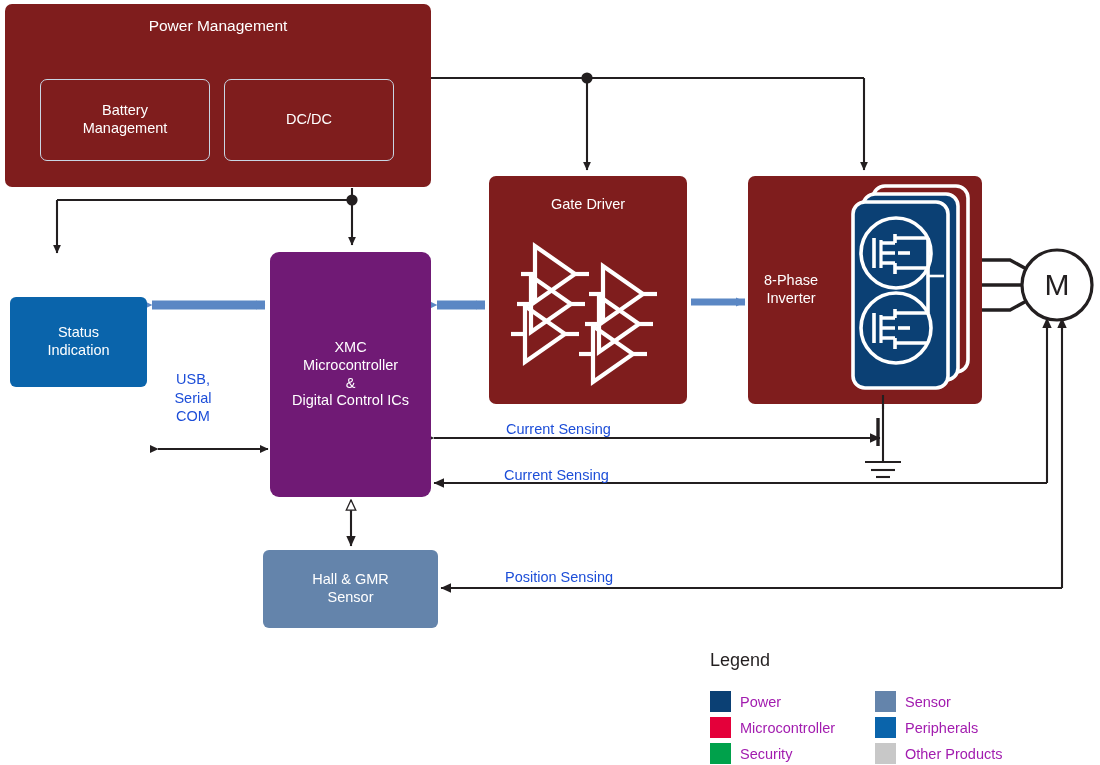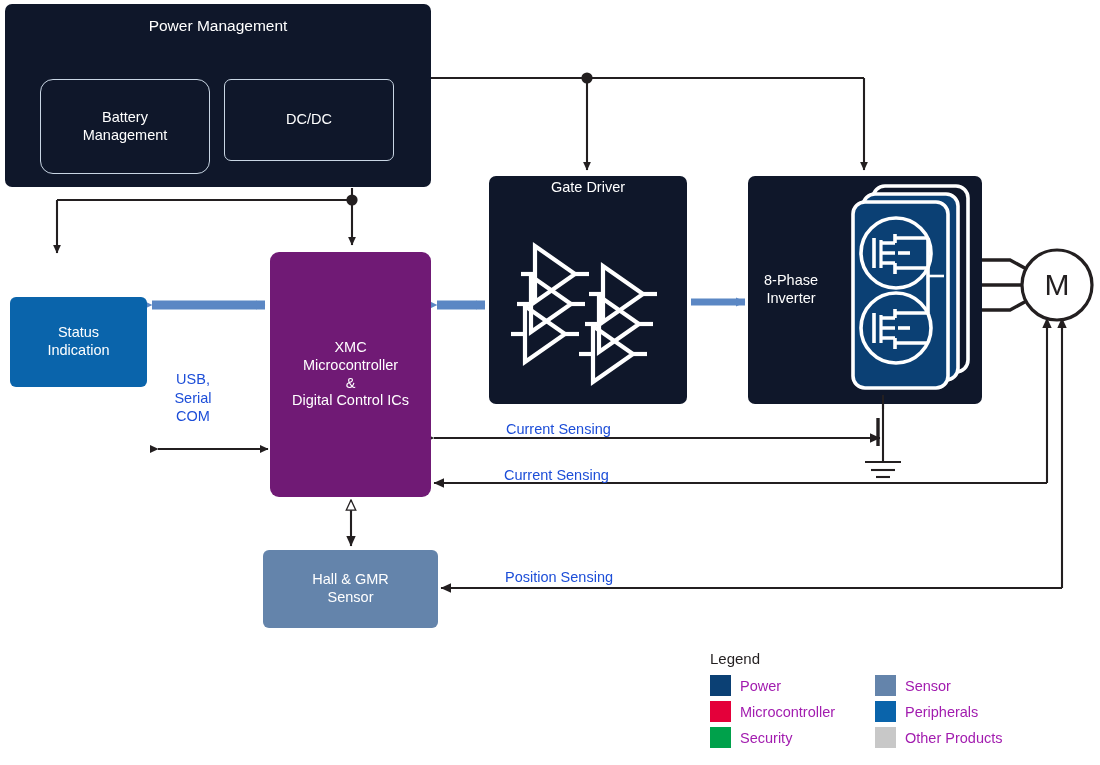--- a/index.html
+++ b/index.html
@@ -4,56 +4,56 @@
 <style>
   html,body{margin:0;padding:0;background:#ffffff;}
   body{width:1100px;height:765px;font-family:"Liberation Sans",sans-serif;overflow:hidden;}
   #stage{position:relative;width:1100px;height:765px;}
   #wires{position:absolute;left:0;top:0;width:1100px;height:765px;}
 
   .blk{position:absolute;box-sizing:border-box;display:flex;align-items:center;
        justify-content:center;text-align:center;color:#ffffff;line-height:1.22;}
   .blk span{display:block;}
 
-  .c-power{background:#0f172a;}
+  .c-power{background:#7f1d1d;}
   .c-mcu{background:#701a75;}
   .c-periph{background:#0a64ab;margin-top:37px;}
   .c-sensor{background:#6484ab;align-items:center;}
 
   #powerMgmt{left:5px;top:4px;width:426px;height:183px;border-radius:7px;
              align-items:flex-start;padding-top:13px;font-size:15.5px;}
-  #battMgmt{left:40px;top:79px;width:170px;height:95px;border:1.6px solid #c9d6e4;
-            border-radius:13px;font-size:14.5px;background:transparent;text-align:center;}
+  #battMgmt{left:40px;top:79px;width:170px;height:82px;border:1.6px solid #c9d6e4;
+            border-radius:7px;font-size:14.5px;background:transparent;text-align:center;}
   #dcdc{left:224px;top:79px;width:170px;height:82px;border:1.6px solid #c9d6e4;
         border-radius:7px;font-size:14.5px;background:transparent;}
 
   #statusInd{left:10px;top:260px;width:137px;height:90px;border-radius:6px;font-size:14.5px;}
   #userIface{left:15px;top:415px;width:135px;height:68px;border-radius:6px;font-size:14.5px;}
   #mcu{left:270px;top:252px;width:161px;height:245px;border-radius:9px;font-size:14.5px;}
   #gateDriver{left:489px;top:176px;width:198px;height:228px;border-radius:7px;
-              align-items:flex-start;padding-top:3px;font-size:14.5px;}
+              align-items:flex-start;padding-top:20px;font-size:14.5px;}
   #inverter{left:748px;top:176px;width:234px;height:228px;border-radius:7px;
             justify-content:flex-start;padding-left:16px;font-size:14.5px;}
   #hallSensor{left:263px;top:550px;width:175px;height:78px;border-radius:6px;font-size:14.5px;}
 
   .gdsym{position:absolute;left:489px;top:176px;width:198px;height:228px;pointer-events:none;}
   .invsym{position:absolute;left:748px;top:176px;width:234px;height:228px;pointer-events:none;}
 
   .lbl{position:absolute;color:#1d4ed8;font-size:14.5px;line-height:1.28;white-space:nowrap;}
   #lblUsb{left:170px;top:370px;text-align:center;width:46px;}
   #lblCur1{left:506px;top:420px;}
   #lblCur2{left:504px;top:466px;}
   #lblPos{left:505px;top:568px;}
 
   #motorM{position:absolute;left:1022px;top:250px;width:70px;height:70px;
           display:flex;align-items:center;justify-content:center;
           font-size:30px;color:#231f20;font-family:"Liberation Sans",sans-serif;}
 
   #legend{position:absolute;left:710px;top:650px;width:330px;}
-  #legendTitle{font-size:15px;color:#231f20;margin-bottom:8px;}
+  #legendTitle{font-size:18px;color:#231f20;margin-bottom:20px;}
   .legrow{display:flex;align-items:center;margin-bottom:5px;}
   .legcell{display:flex;align-items:center;width:165px;}
   .swatch{width:21px;height:21px;margin-right:9px;flex:0 0 auto;}
   .legtxt{font-size:14.5px;color:#a21caf;}
 </style>
 </head>
 <body>
 
 <div id="stage">
 

